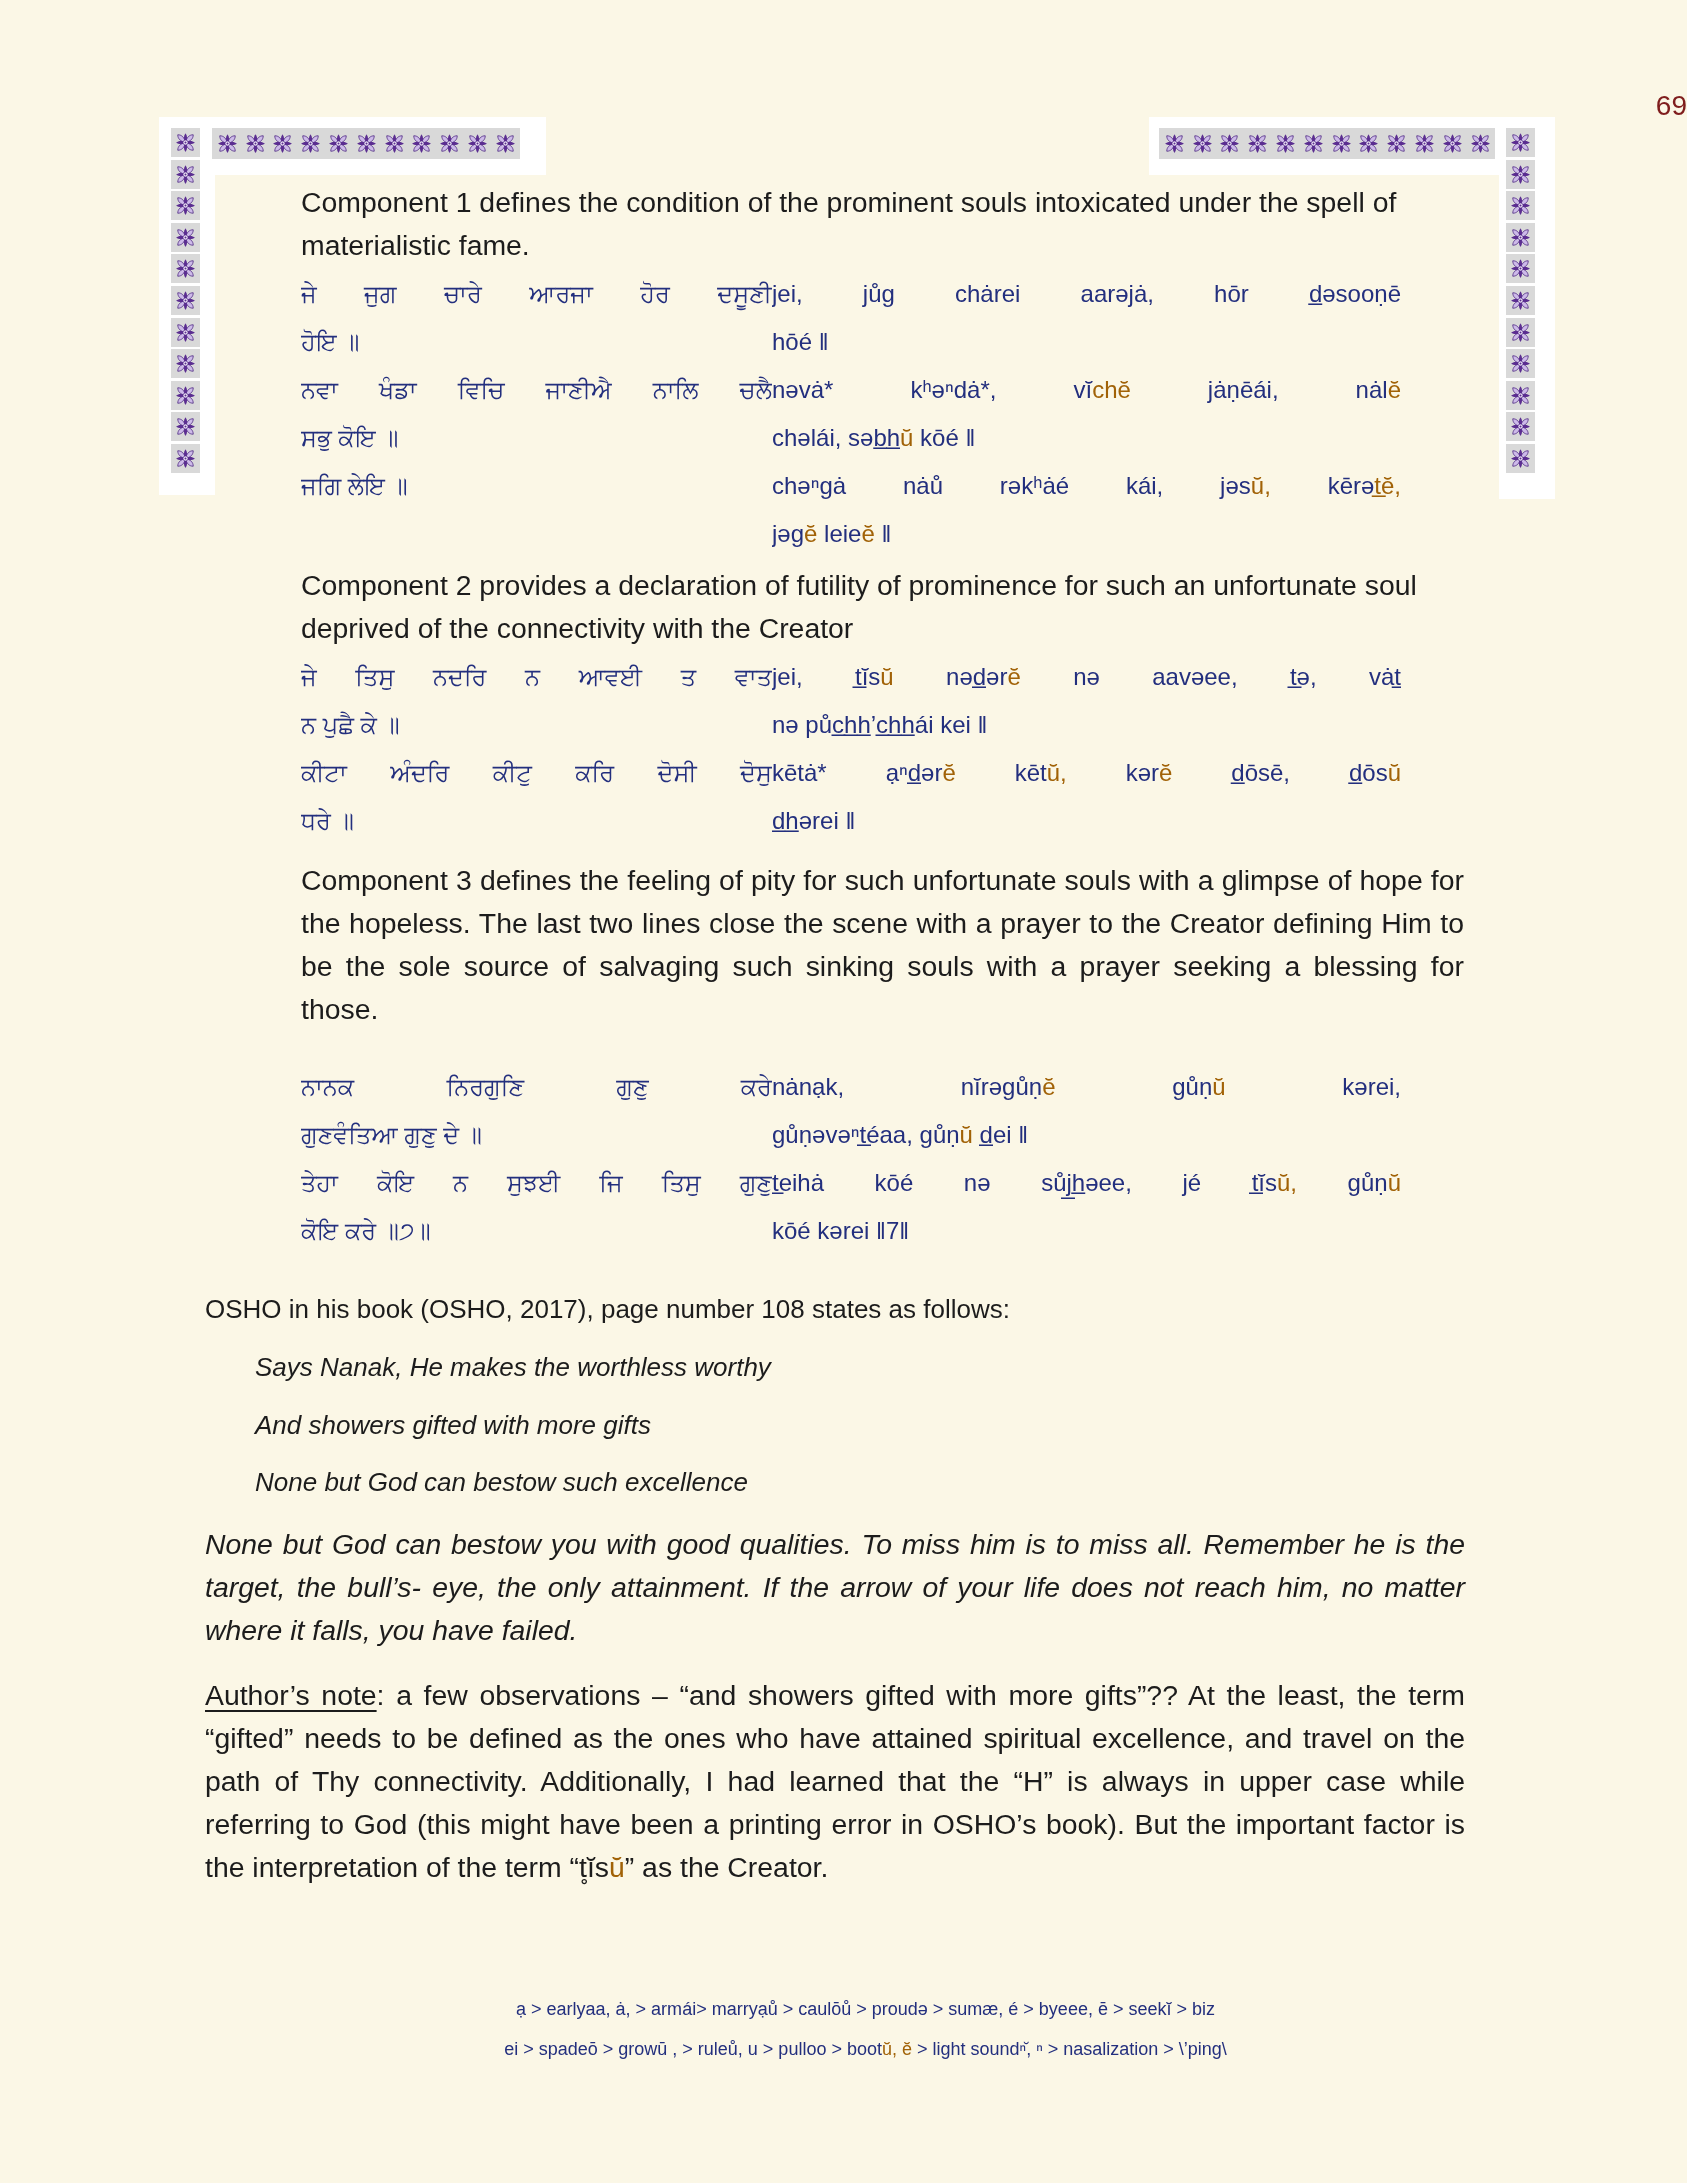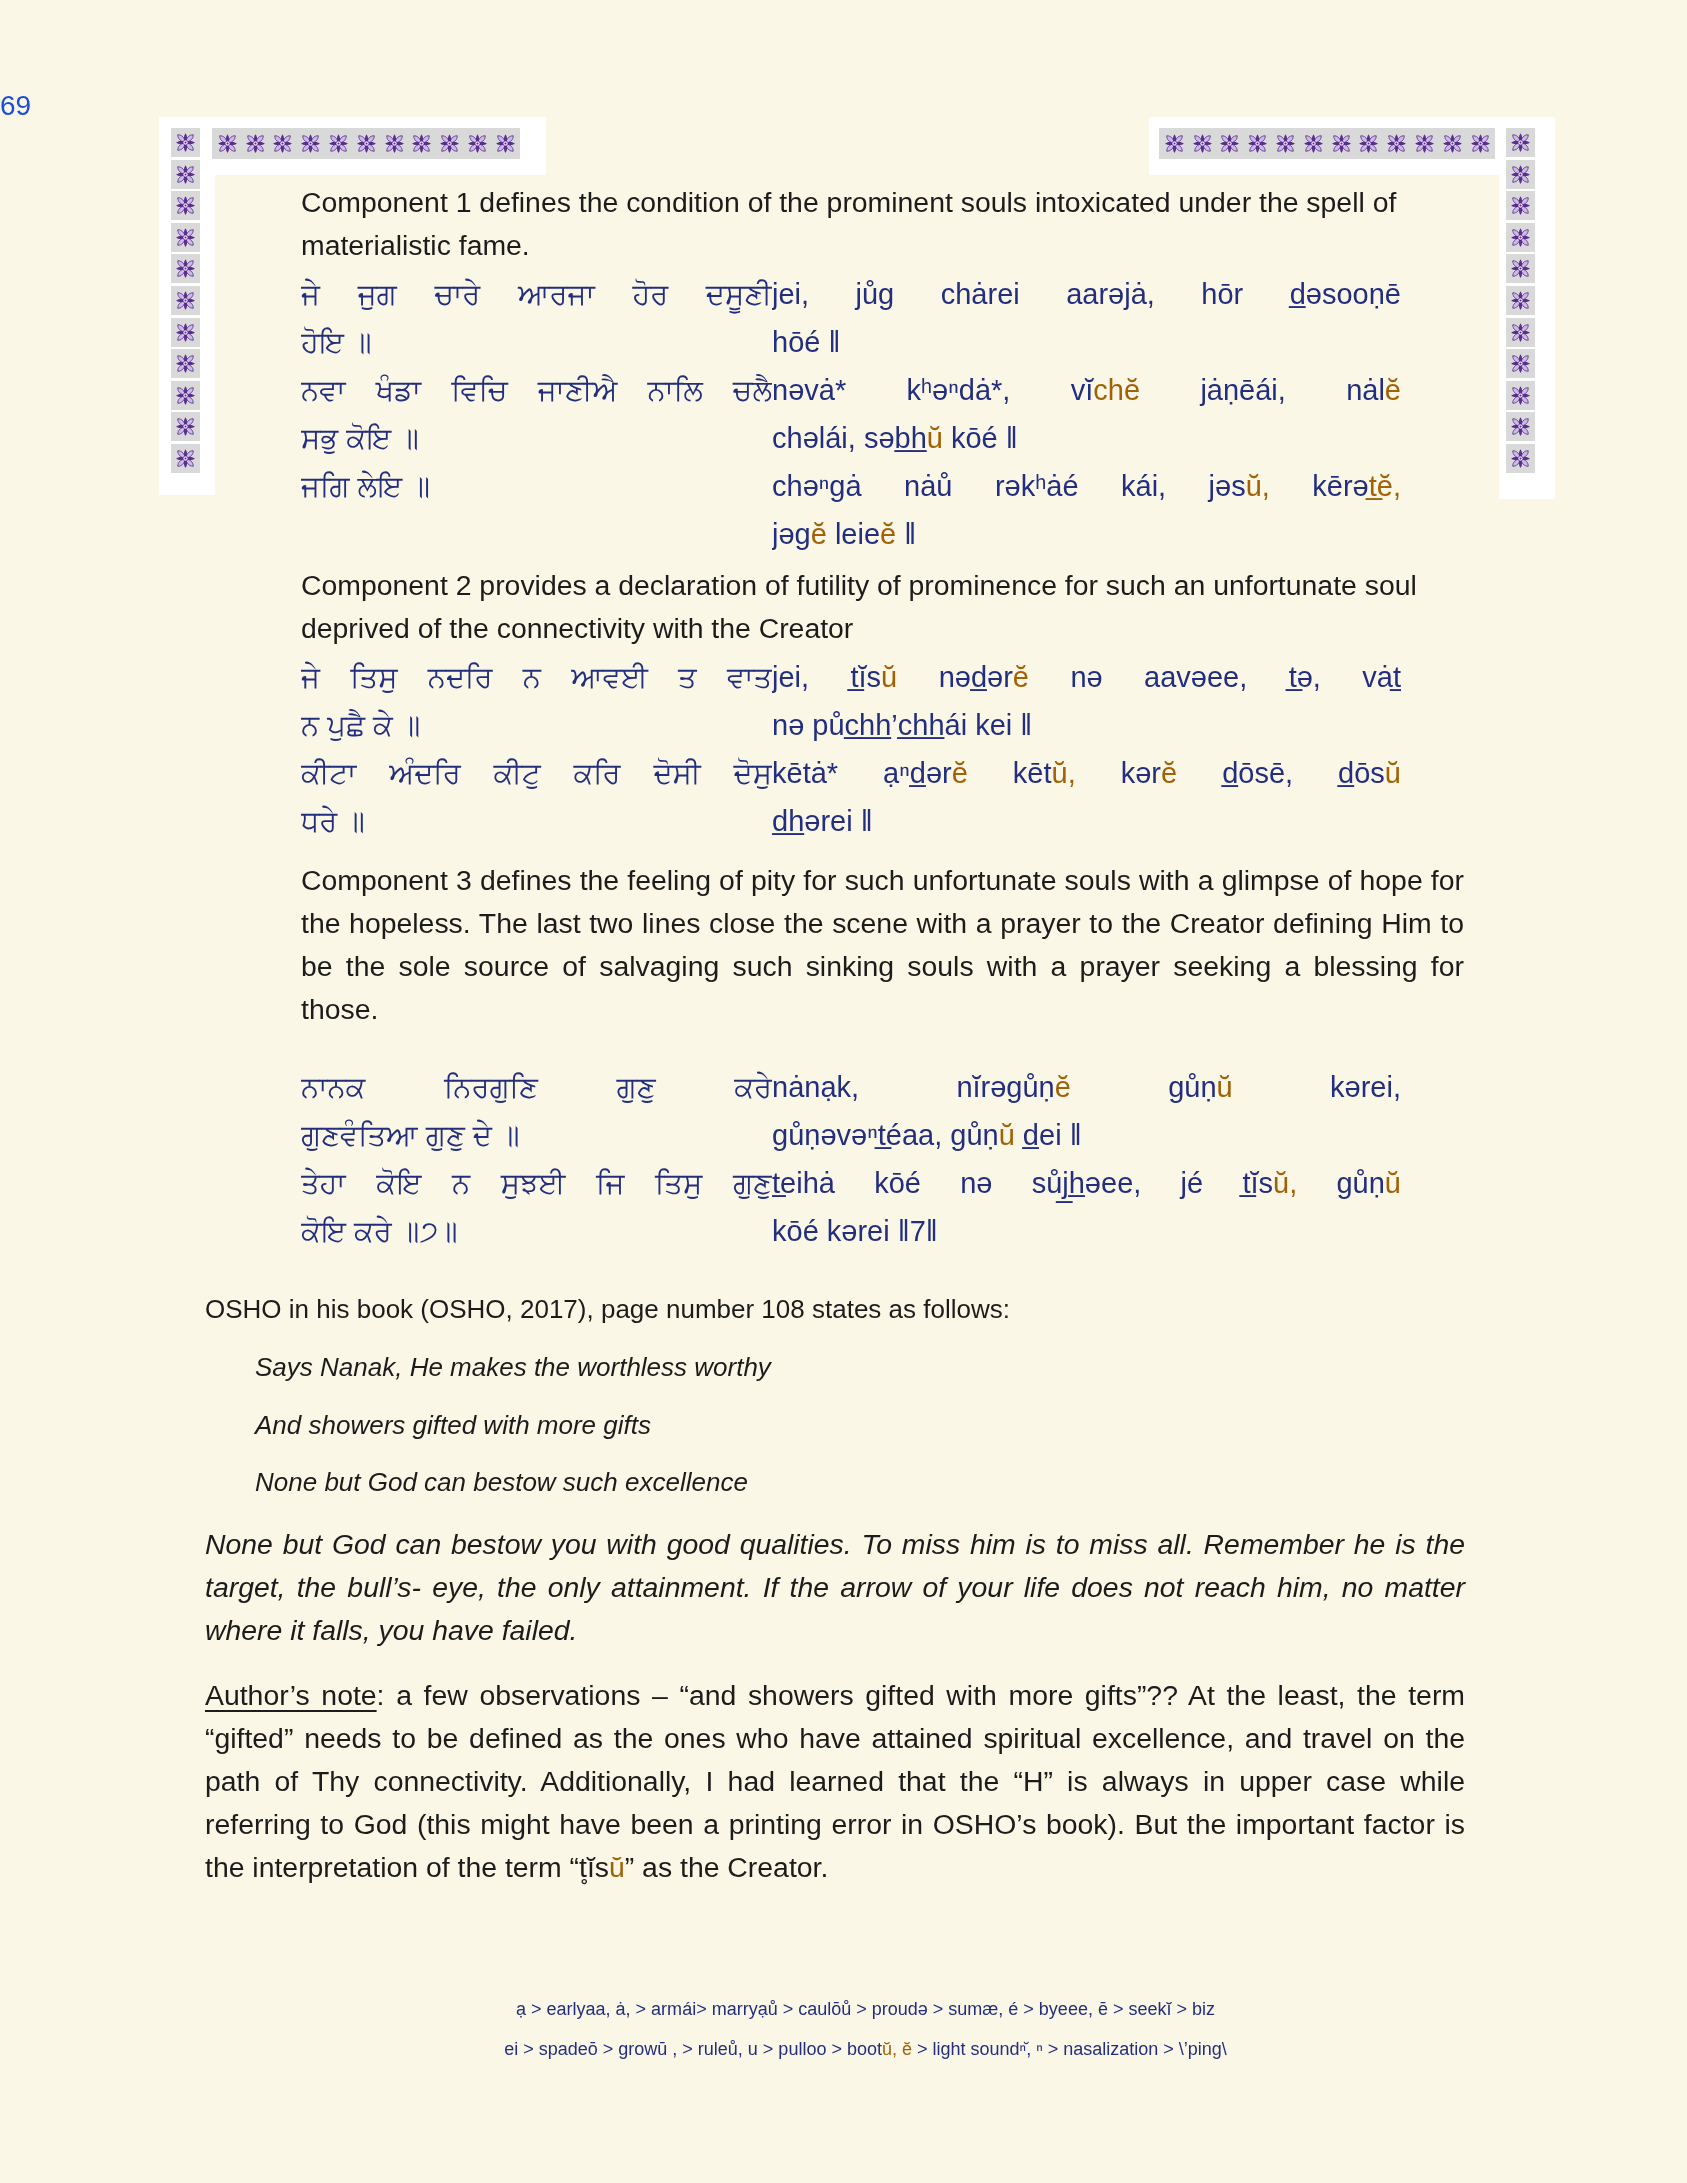--- a/index.html
+++ b/index.html
@@ -1,20 +1,20 @@
 <!DOCTYPE html>
 <html style="font-size:10.6px"><head>
 <meta charset="utf-8">
 <style>
   html,body{margin:0;padding:0;background:#FBF7E6;}
   .page{
     position:relative;width:1687px;height:2183px;background:#FBF7E6;
     font-family:"Liberation Sans",sans-serif;color:#1C1C1C;overflow:hidden;
   }
-  .page-number{position:absolute;top:90px;left:0;right:0;text-align:left;font-size:28px;color:#1d4ed8;}
+  .page-number{position:absolute;top:90px;left:0;right:0;text-align:right;font-size:28px;color:#7f1d1d;}
 
   
   .orn-band{position:absolute;background:#FFFFFF;}
   #orn-left-row-band{left:159px;top:117px;width:387px;height:58px;}
   #orn-left-col-band{left:159px;top:117px;width:56px;height:378px;}
   #orn-right-row-band{left:1149px;top:117px;width:390px;height:58px;}
   #orn-right-col-band{left:1499px;top:117px;width:56px;height:382px;}
   .orn-strip{position:absolute;background:#D9D9D9;display:flex;gap:1.3px;align-items:center;padding:2px;}
   #orn-left-row{left:212px;top:128px;}
   #orn-right-row{left:1159px;top:128px;}
@@ -26,21 +26,21 @@
 
   
   .content{position:absolute;left:205px;top:173px;width:1260px;}
   .para{font-size:28.4px;line-height:43px;margin:0;}
   .just{text-align:justify;}
   .indent{margin-left:96px;width:1163px;}
   .c1{margin-top:8px;}
   .c2{margin-top:6.6px;}
   .c3{margin-top:14.6px;}
 
-  .verse-block{margin-left:96px;width:1100px;font-size:29px;color:#232F7E;margin-top:2.6px;}
+  .verse-block{margin-left:96px;width:1100px;font-size:24px;color:#232F7E;margin-top:2.6px;}
   .vb3{margin-top:32px;}
   .vrow{display:flex;}
   .vcell{flex:0 0 auto;}
   .vg{width:471px;}
   .vt{width:629px;}
   .vline{height:48px;line-height:48px;overflow:hidden;}
   .jl{text-align:justify;text-align-last:justify;}
   .seg-g{color:#a16207;}
   .seg-u{text-decoration:underline;text-underline-offset:4.6px;text-decoration-thickness:2px;}
 

